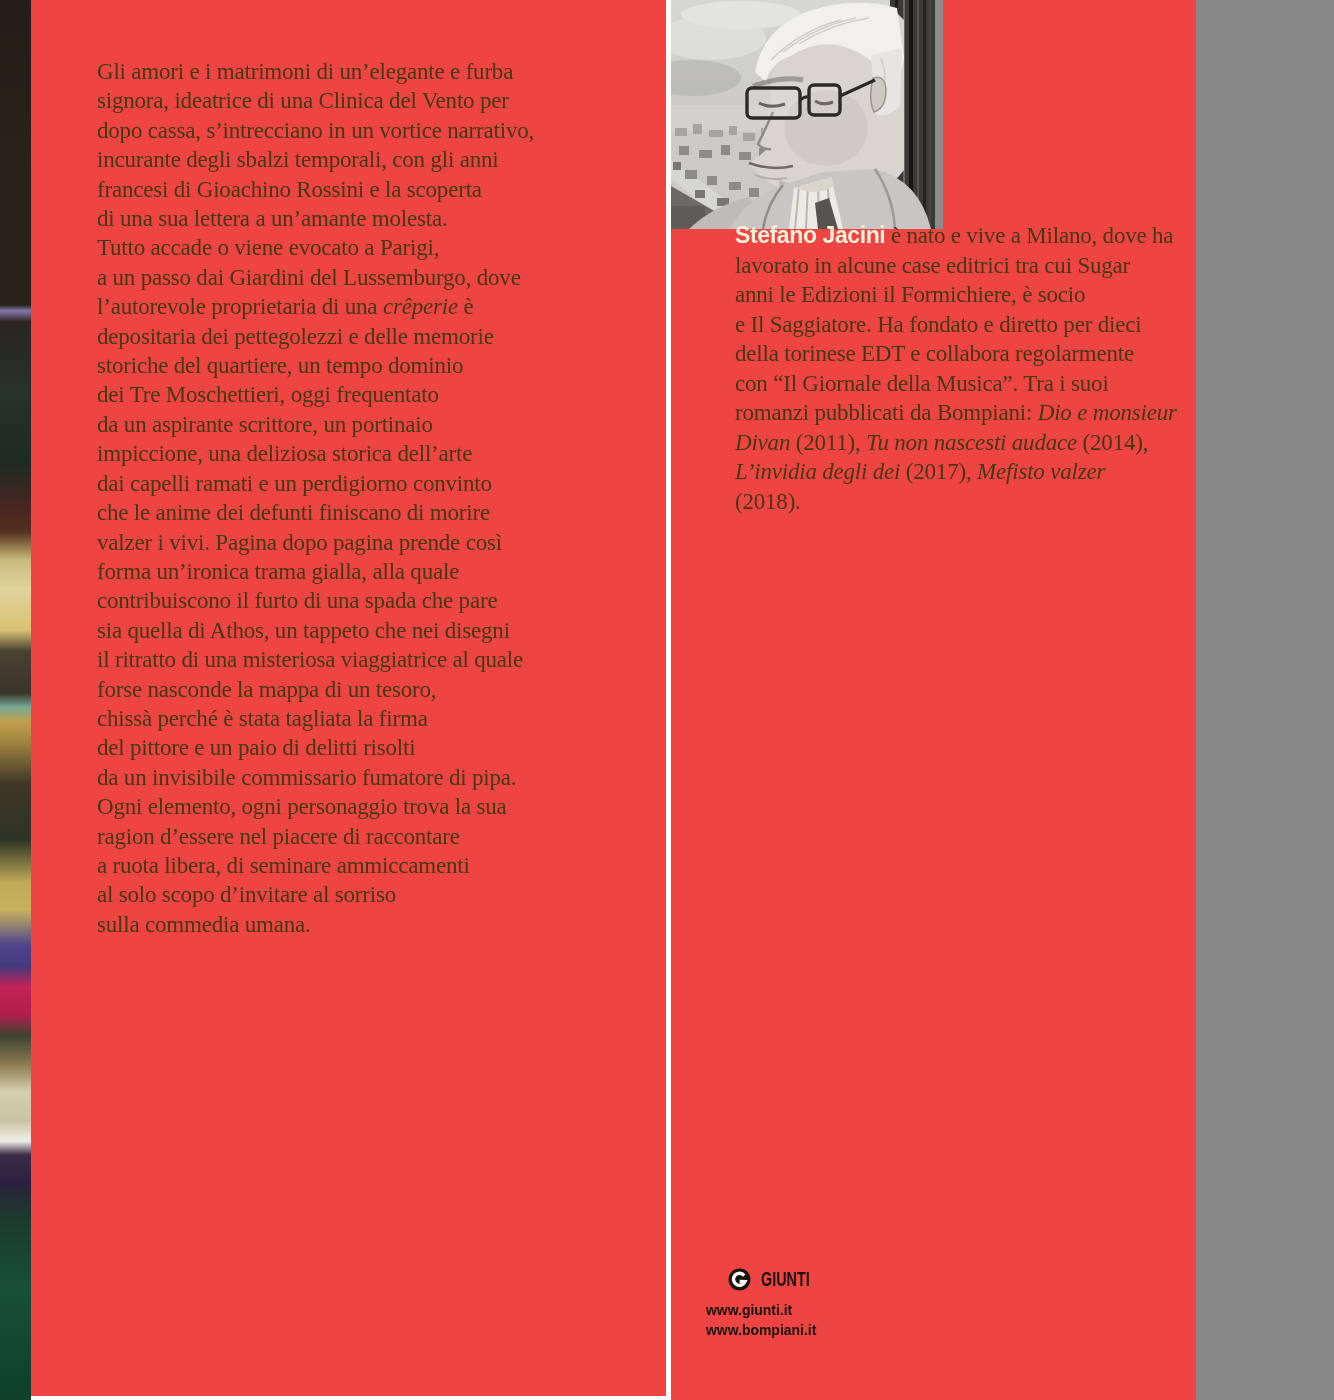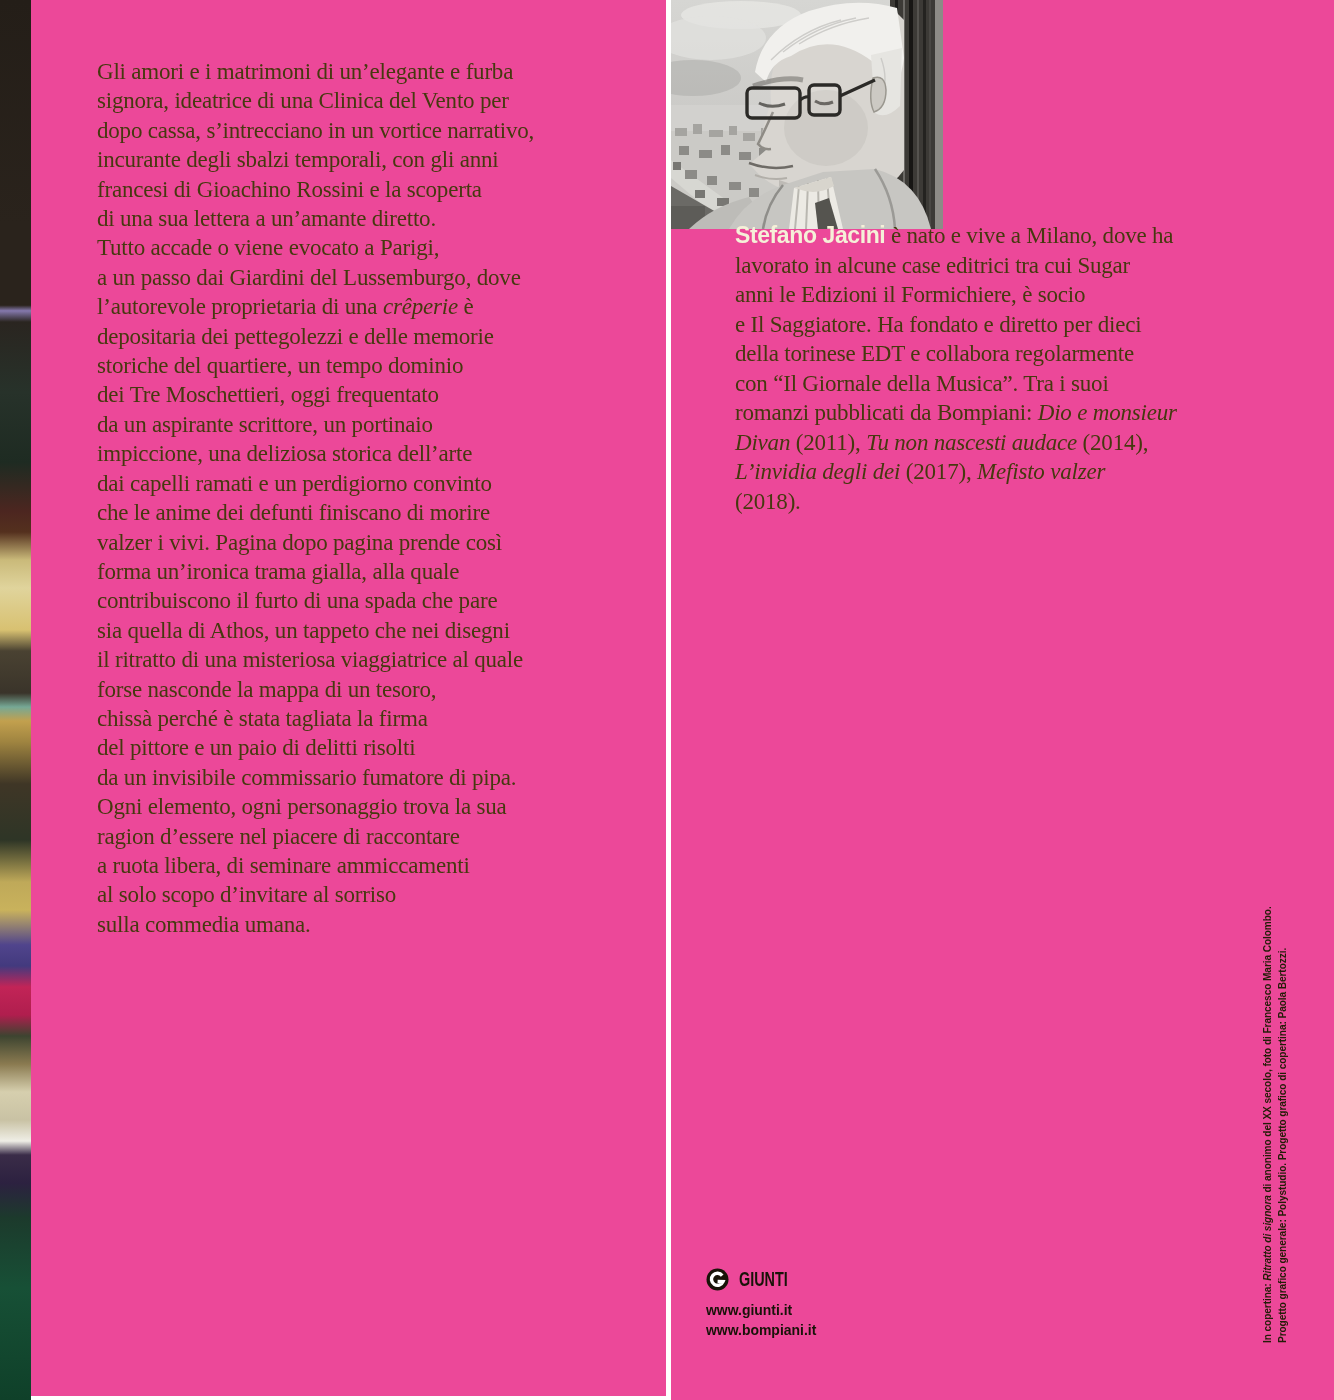--- a/index.html
+++ b/index.html
@@ -1,21 +1,22 @@
 <!DOCTYPE html>
 <html><head>
 <meta charset="utf-8">
 <title>Book flap</title>
 <style>
   html,body{margin:0;padding:0;}
   body{background:#888;}
   .page{
-    position:relative;width:1334px;height:1400px;overflow:hidden;
-    background:#ec4899;
+    position:relative;width:1166px;height:1400px;overflow:hidden;
+    background:#ef4444;
     font-family:"Liberation Serif",serif;
+    padding-left:30px;
   }
   
   .art-strip{
     position:absolute;left:0;top:0;width:31px;height:1400px;
     background:linear-gradient(to bottom,
       #241e18 0%, #2a231c 16%, #2a231c 21.8%, #8579ad 22.2%, #2a2520 23%,
       #27322a 28%, #1e2b22 33%, #4c2620 36.5%, #54301e 38%,
       #caba7a 40%, #e0d49c 42%, #d8c171 45%, #4a4232 46.5%,
       #3a342a 49.5%, #76a895 50.5%, #c2a04e 51.5%, #9f8440 53%,
       #3f3626 56%, #2e3526 60%, #bfa959 63%, #c9b25c 65%,
@@ -46,21 +47,21 @@
 
   
   .bio{
     position:absolute;left:735px;top:221px;width:520px;
     font-size:23px;line-height:29.5px;letter-spacing:-0.2px;
     color:#46390F;
   }
 
   
   .brand{position:absolute;left:706px;top:1268px;color:#181308;}
-  .brand-row{display:flex;align-items:center;gap:10px;}
+  .brand-row{display:flex;align-items:center;gap:10px;justify-content:flex-end;}
   .giunti-name{
     font-family:"Liberation Sans",sans-serif;font-weight:700;font-size:20px;
     transform:scaleX(.72);transform-origin:left center;white-space:nowrap;
   }
   .sites{
     margin-top:9px;font-family:"Liberation Sans",sans-serif;font-weight:700;
     font-size:15.5px;line-height:19.5px;transform:scaleX(.9);transform-origin:left top;
     white-space:nowrap;
   }
 
@@ -78,21 +79,21 @@
 <div class="page">
 
   <div class="art-strip"></div>
 
   <div class="blurb">
       <div class="line"><span>Gli amori e i matrimoni di un’elegante e furba</span></div>
       <div class="line"><span>signora, ideatrice di una Clinica del Vento per</span></div>
       <div class="line"><span>dopo cassa, s’intrecciano in un vortice narrativo,</span></div>
       <div class="line"><span>incurante degli sbalzi temporali, con gli anni</span></div>
       <div class="line"><span>francesi di Gioachino Rossini e la scoperta</span></div>
-      <div class="line"><span>di una sua lettera a un’amante diretto.</span></div>
+      <div class="line"><span>di una sua lettera a un’amante molesta.</span></div>
       <div class="line"><span>Tutto accade o viene evocato a Parigi,</span></div>
       <div class="line"><span>a un passo dai Giardini del Lussemburgo, dove</span></div>
       <div class="line"><span>l’autorevole proprietaria di una </span><span class="it">crêperie</span><span> è</span></div>
       <div class="line"><span>depositaria dei pettegolezzi e delle memorie</span></div>
       <div class="line"><span>storiche del quartiere, un tempo dominio</span></div>
       <div class="line"><span>dei Tre Moschettieri, oggi frequentato</span></div>
       <div class="line"><span>da un aspirante scrittore, un portinaio</span></div>
       <div class="line"><span>impiccione, una deliziosa storica dell’arte</span></div>
       <div class="line"><span>dai capelli ramati e un perdigiorno convinto</span></div>
       <div class="line"><span>che le anime dei defunti finiscano di morire</span></div>

